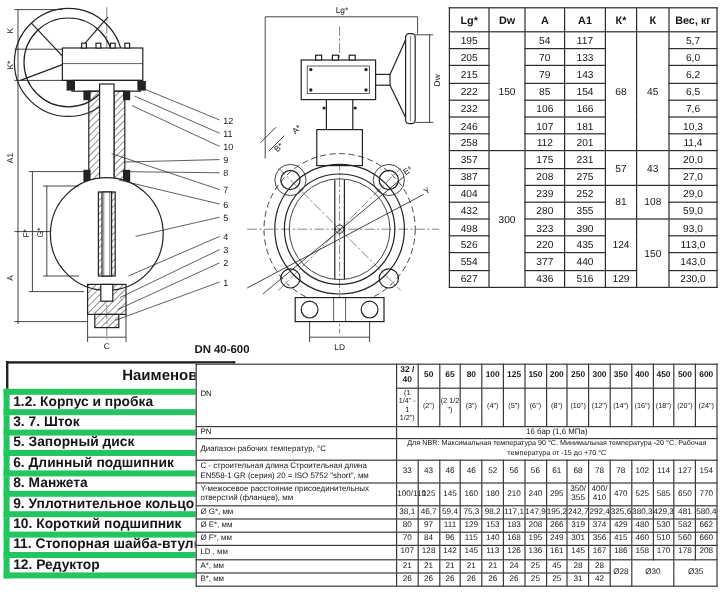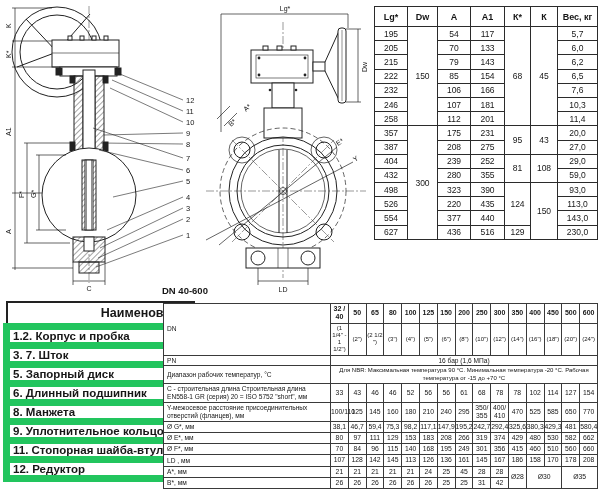--- a/index.html
+++ b/index.html
@@ -9,21 +9,21 @@
   td,th{border:1px solid #2b2b2b;vertical-align:middle}
 
   
   .spec{position:absolute;left:374px;top:6px;width:223px;table-layout:fixed}
   .spec th{font-size:9px;font-weight:bold;height:20px;text-align:center;padding:0}
   .spec td{font-size:8.5px;height:14.2px;text-align:center;padding:0}
 
   
   .parts{position:absolute;left:3px;top:301px;width:194px;table-layout:fixed}
   .parts th{font-size:12.5px;font-weight:bold;height:24px;text-align:right;border:2px solid #222}
-  .parts td{font-size:11.5px;font-weight:bold;height:16.9px;padding:0 2px 0 3px;border:7px solid #22c55e;white-space:nowrap;overflow:hidden}
+  .parts td{font-size:11.5px;font-weight:bold;height:16.9px;padding:0 2px 0 3px;border:5px solid #22c55e;white-space:nowrap;overflow:hidden}
 
   
   .dims{position:absolute;left:163px;top:303px;width:435px;table-layout:fixed}
   .dims td{font-size:6.8px;text-align:center;padding:1px 0;line-height:1.2;border:1px solid #3a3a3a}
   .dims td.lbl{width:167px;text-align:left;padding:1px 3px;font-size:6.6px}
   .dims td.hd{font-weight:bold;font-size:7px}
   .dims td.small{font-size:6px}
   .dims td.pnv{font-size:6.6px}
 
   svg text{fill:#161616}
@@ -306,21 +306,21 @@
         <td>258</td>
         <td>112</td>
         <td>201</td>
         <td>11,4</td>
       </tr>
       <tr>
         <td>357</td>
         <td rowspan="8">300</td>
         <td>175</td>
         <td>231</td>
-        <td rowspan="2">95</td>
+        <td rowspan="2">57</td>
         <td rowspan="2">43</td>
         <td>20,0</td>
       </tr>
       <tr>
         <td>387</td>
         <td>208</td>
         <td>275</td>
         <td>27,0</td>
       </tr>
       <tr>
@@ -384,20 +384,23 @@
         <td>5. Запорный диск</td>
       </tr>
       <tr>
         <td>6. Длинный подшипник</td>
       </tr>
       <tr>
         <td>8. Манжета</td>
       </tr>
       <tr>
         <td>9. Уплотнительное кольцо</td>
+      </tr>
+      <tr>
+        <td>10. Короткий подшипник</td>
       </tr>
       <tr>
         <td>11. Стопорная шайба-втулка</td>
       </tr>
       <tr>
         <td>12. Редуктор</td>
       </tr>
     </tbody>
 </table>
 

